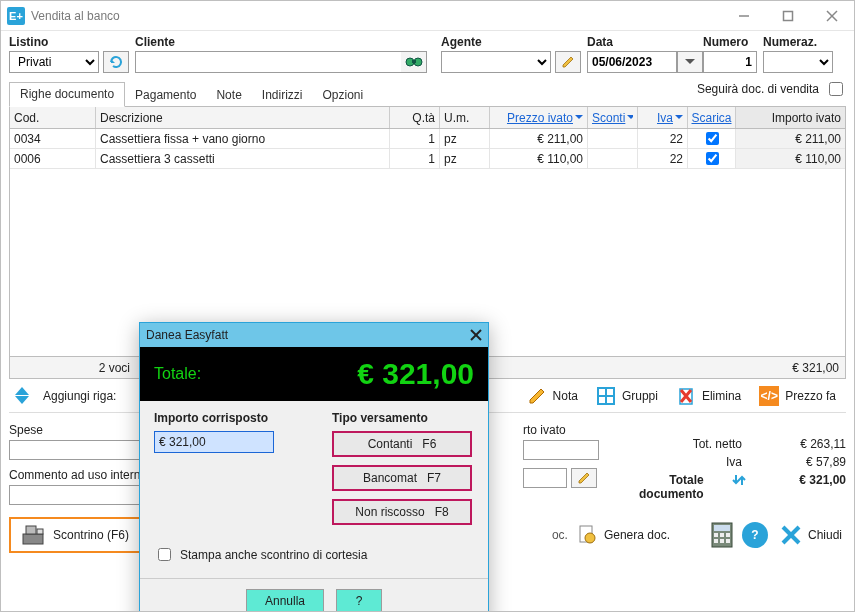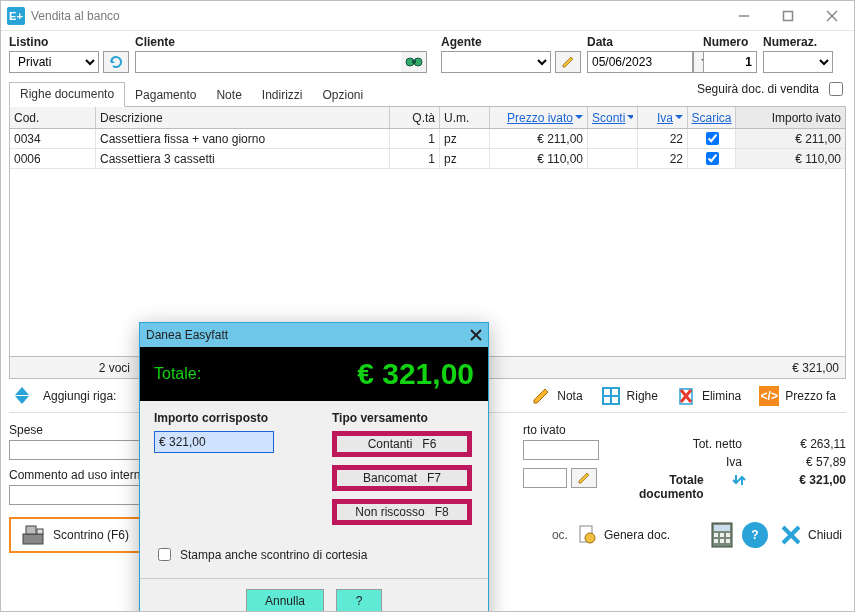--- a/index.html
+++ b/index.html
@@ -71,21 +71,21 @@
   .dlg-title { background:#6ec6e8; height:24px; display:flex; align-items:center; padding:0 6px; justify-content:space-between; font-size:12px;}
   .dlg-close { cursor:pointer; font-size:16px; font-weight:bold; color:#222;}
   .dlg-total { background:#000; padding:10px 14px; display:flex; justify-content:space-between; align-items:center;}
   .dlg-total .lab { color:#12d312; font-size:16px;}
   .dlg-total .amt { color:#12d312; font-size:30px; font-weight:bold;}
   .dlg-body { padding:10px 14px 14px 14px;}
   .dlg-row { display:flex; gap:36px;}
   .dlg-col { flex:1;}
   .dlg-lab { font-weight:bold; margin-bottom:6px; font-size:12px;}
   .dlg-inp { border:1px solid #1b66d6; height:22px; width:120px; padding:0 4px; font-size:12px; color:#222; background:#cfe3ff;}
-  .dlg-btn { border:5px solid #be185d; background:#e8e8e8; height:26px; width:140px; display:flex; align-items:center; justify-content:center; gap:10px; margin-bottom:8px; cursor:pointer; font-size:12px;}
+  .dlg-btn { border:2px solid #be185d; background:#e8e8e8; height:26px; width:140px; display:flex; align-items:center; justify-content:center; gap:10px; margin-bottom:8px; cursor:pointer; font-size:12px;}
   .dlg-check { display:flex; align-items:center; gap:6px; margin-top:12px; font-size:12px;}
   .dlg-footer { display:flex; gap:12px; justify-content:center; padding:10px 0 14px 0; border-top:1px solid #ccc;}
   .dlg-footer .dlg-fbtn { border:1px solid #9c9c9c; background:#5eead4; height:24px; width:78px; display:flex; align-items:center; justify-content:center; cursor:pointer;}
   .dlg-footer .sm { width:46px;}
   
   svg { display:block;}
 </style>
 </head>
 <body>
 
@@ -147,21 +147,21 @@
         <div class="icon-btn">
           <svg width="14" height="14">
               <path d="M2 12 L4 12 L12 4 L10 2 L2 10 Z" fill="#f0c040" stroke="#a07010" stroke-width="0.8"></path>
             </svg>
         </div>
       </div>
     </div>
     <div class="field" style="width:110px">
       <div class="field-label">Data</div>
       <div style="display:flex">
-        <input class="inp" style="width: 106px; font-weight: normal;" value="05/06/2023">
+        <input class="inp" style="width: 90px; font-weight: bold;" value="05/06/2023">
         <div class="icon-btn" style="width:18px">
           <svg width="10" height="6">
               <path d="M0 0 L5 5 L10 0 Z" fill="#555"></path>
             </svg>
         </div>
       </div>
     </div>
     <div class="field" style="width:54px">
       <div class="field-label">Numero</div>
       <input class="inp" style="width: 54px; text-align: right; font-weight: bold;" value="1">
@@ -260,21 +260,21 @@
           <path d="M3 17 L6 17 L17 6 L14 3 L3 14 Z" fill="#f7b731" stroke="#b06a00"></path>
         </svg>
       <span>Nota</span>
     </div>
     <div class="tool">
       <svg width="20" height="20">
           <rect x="2" y="2" width="16" height="16" fill="none" stroke="#2aa3d9" stroke-width="2"></rect>
           <line x1="2" y1="10" x2="18" y2="10" stroke="#2aa3d9" stroke-width="2"></line>
           <line x1="10" y1="2" x2="10" y2="18" stroke="#2aa3d9" stroke-width="2"></line>
         </svg>
-      <span>Righe</span>
+      <span>Gruppi</span>
     </div>
     <div class="tool">
       <svg width="20" height="20">
           <rect x="4" y="3" width="12" height="15" fill="#fff" stroke="#2aa3d9" stroke-width="1.5"></rect>
           <path d="M5 4 L15 16 M15 4 L5 16" stroke="#e63b2e" stroke-width="3"></path>
         </svg>
       <span>Elimina</span>
     </div>
     <div class="tool">
       <div style="width:20px;height:20px;background:#f58a1f;color:#fff;display:flex;align-items:center;justify-content:center;font-weight:bold">&lt;/&gt;</div>

